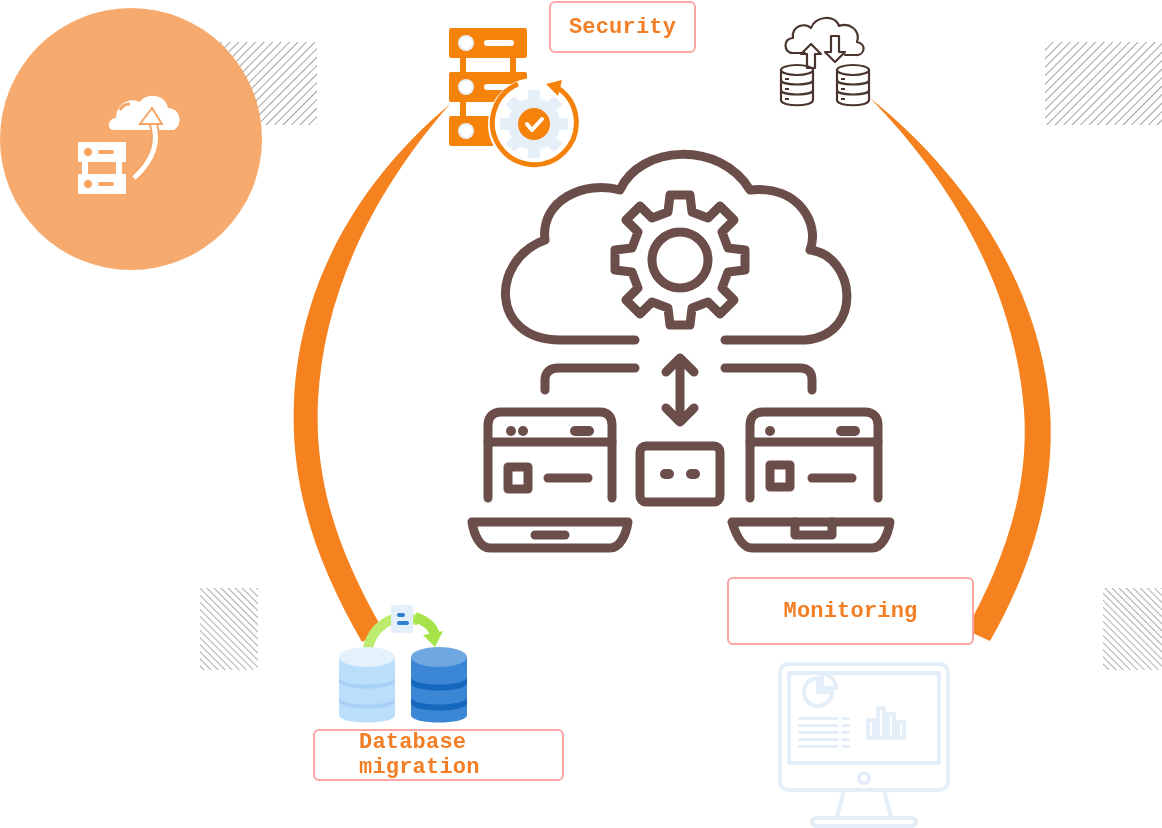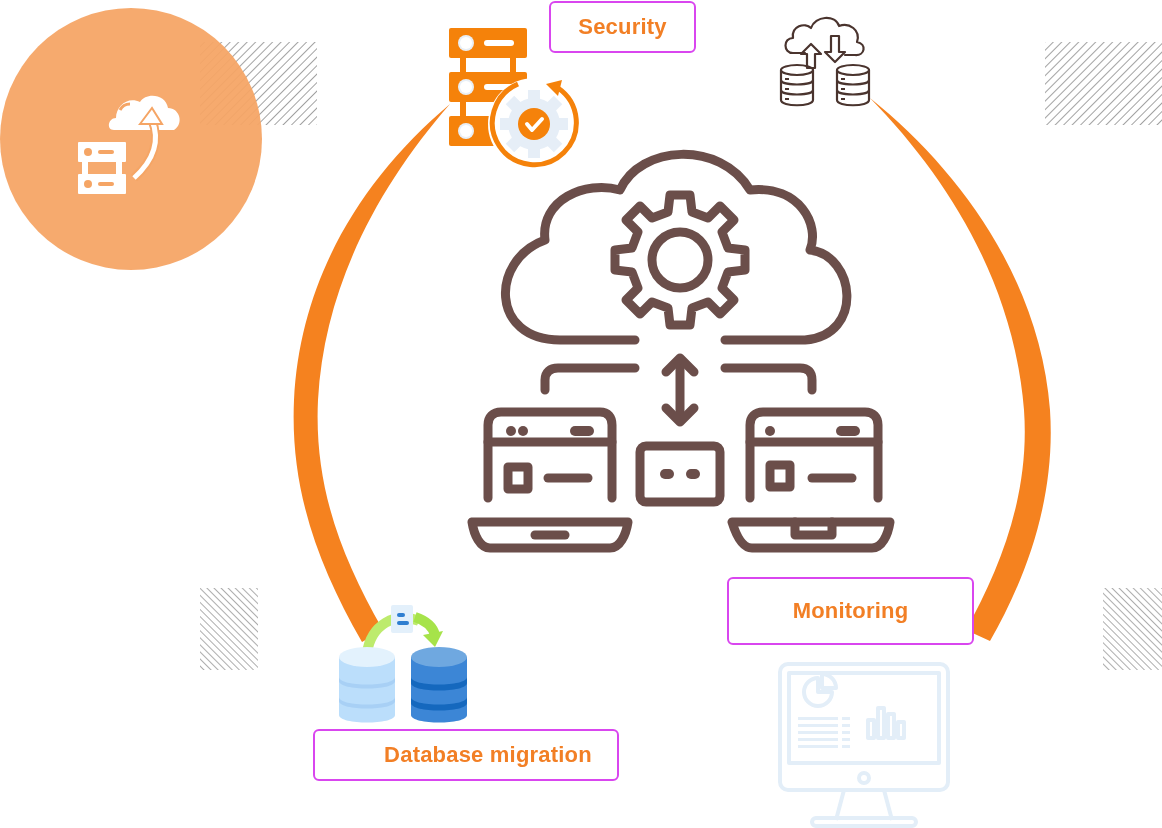--- a/index.html
+++ b/index.html
@@ -2,24 +2,24 @@
 <html><head>
 <meta charset="utf-8">
 <style>
   html, body { margin: 0; padding: 0; background: #ffffff; }
   body { width: 1162px; height: 828px; position: relative; overflow: hidden;
          font-family: "DejaVu Sans", sans-serif; }
   .abs { position: absolute; }
   svg { display: block; }
   .label-box {
     position: absolute; box-sizing: border-box;
-    border: 2px solid #d946ef; border-radius: 6px; background: #fff;
+    border: 2px solid #fca5a5; border-radius: 6px; background: #fff;
     display: flex; align-items: center; justify-content: center;
     color: #F27F25; font-weight: bold; font-size: 22px; letter-spacing: 0.2px;
-    font-family: Liberation Sans, sans-serif;
+    font-family: Liberation Mono, monospace;
   }
 </style>
 </head>
 <body>
 
 <svg class="abs" style="left:0;top:0;" width="1162" height="828">
   <defs>
     <pattern id="hatchUp" patternUnits="userSpaceOnUse" width="6" height="6" patternTransform="rotate(45)">
       <line x1="0" y1="0" x2="0" y2="6" stroke="#8a8a8a" stroke-width="1.6"></line>
     </pattern>
@@ -199,21 +199,21 @@
   </g>
 
   <g>
     <path d="M76,52 L76,110 C76,120 132,120 132,110 L132,52 Z" fill="#3C86D6"></path>
     <path d="M76,72 C76,82 132,82 132,72 L132,78 C132,88 76,88 76,78 Z" fill="#1568BE"></path>
     <path d="M76,92 C76,102 132,102 132,92 L132,98 C132,108 76,108 76,98 Z" fill="#1568BE"></path>
     <ellipse cx="104" cy="52" rx="28" ry="10" fill="#6FA8E0"></ellipse>
   </g>
 </svg>
 
-<div class="label-box" style="left:313px;top:729px;width:306px;height:52px;padding-left:44px;">Database migration</div>
+<div class="label-box" style="left:313px;top:729px;width:251px;height:52px;padding-left:44px;">Database migration</div>
 
 <div class="label-box" style="left:727px;top:577px;width:247px;height:68px;">Monitoring</div>
 
 <svg class="abs" style="left:778px;top:662px;" width="172" height="166" viewBox="0 0 172 166">
   <g fill="none" stroke="#E3EEF8" stroke-width="4" stroke-linejoin="round">
     <rect x="2" y="2" width="168" height="126" rx="8"></rect>
     <rect x="11" y="11" width="150" height="90"></rect>
     <circle cx="86" cy="116" r="5"></circle>
     <path d="M66,128 L58,158 M106,128 L114,158"></path>
     <rect x="34" y="156" width="104" height="8" rx="4"></rect>

